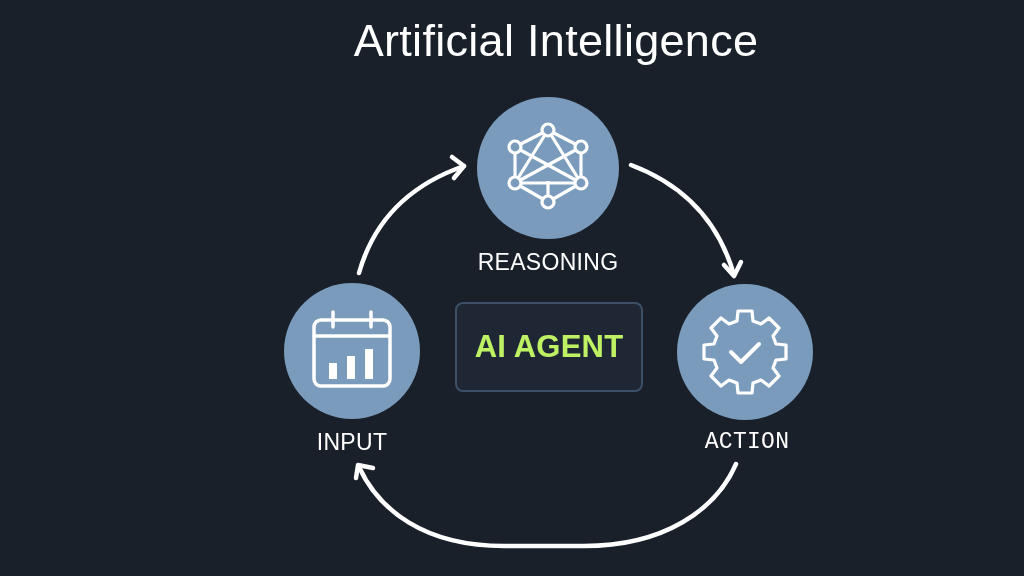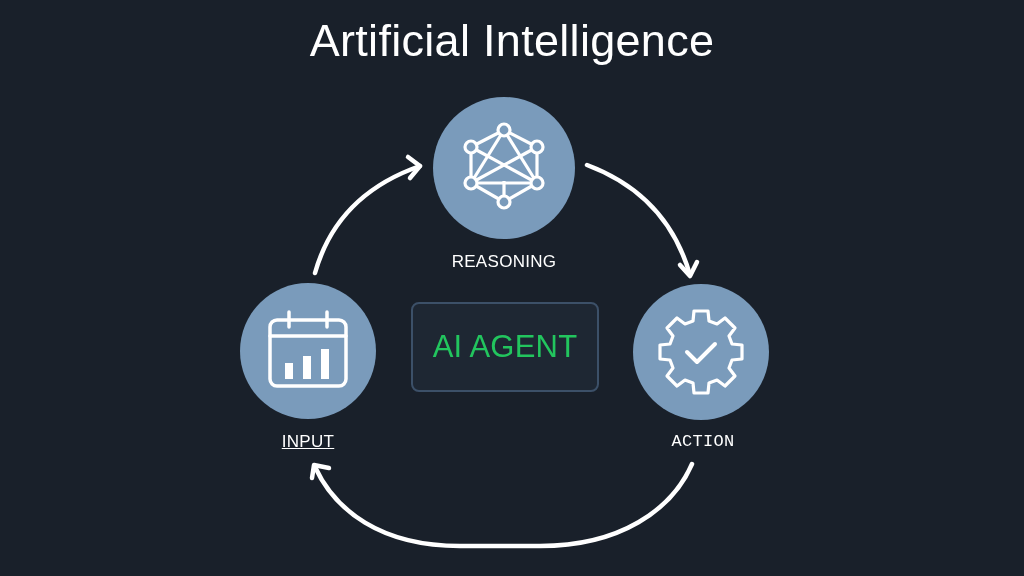--- a/index.html
+++ b/index.html
@@ -10,20 +10,21 @@
       overflow: hidden;
       background: #19202a;
     }
     .stage {
       position: relative;
       width: 976px;
       height: 576px;
       background: #19202a;
       font-family: "Liberation Sans", "DejaVu Sans", sans-serif;
       color: #ffffff;
+      margin-left: 44px;
     }
     .title {
       position: absolute;
       left: 0;
       top: 11px;
       width: 1024px;
       text-align: center;
       font-size: 45px;
       font-weight: 400;
       letter-spacing: 0.3px;
@@ -47,21 +48,21 @@
     .node svg {
       position: absolute;
       left: 0;
       top: 0;
       width: 100%;
       height: 100%;
     }
     .label {
       position: absolute;
       text-align: center;
-      font-size: 17px;
+      font-size: 23px;
       font-weight: 400;
       letter-spacing: 0.3px;
       color: #ffffff;
       line-height: 26px;
       white-space: nowrap;
     }
     .center-box {
       position: absolute;
       left: 411px;
       top: 302px;
@@ -70,22 +71,22 @@
       box-sizing: border-box;
       border: 2px solid #3c5068;
       border-radius: 8px;
       background: #1e2733;
       display: flex;
       align-items: center;
       justify-content: center;
     }
     .center-box span {
       font-size: 31px;
-      font-weight: 400;
-      color: #22c55e;
+      font-weight: 700;
+      color: #bef264;
       letter-spacing: 0.2px;
     }
   </style>
 </head>
 <body>
 
 <div class="stage">
 
   <h1 class="title">Artificial Intelligence</h1>
 
@@ -139,21 +140,21 @@
         <line x1="49" y1="29" x2="49" y2="44"></line>
         <line x1="87" y1="29" x2="87" y2="44"></line>
       </g>
       <g fill="#ffffff">
         <rect x="45" y="80" width="8" height="16"></rect>
         <rect x="63" y="73" width="8" height="23"></rect>
         <rect x="81" y="66" width="8" height="30"></rect>
       </g>
     </svg>
   </div>
-  <div class="label" style="left:208px; top:429px; width:200px;text-decoration:underline;">INPUT</div>
+  <div class="label" style="left:208px; top:429px; width:200px;">INPUT</div>
 
   <div class="node" style="left:633px; top:284px; width:136px; height:136px;">
     <svg viewBox="0 0 136 136">
       <g fill="none" stroke="#ffffff" stroke-width="3.2" stroke-linejoin="round" stroke-linecap="round">
         <path d="M 61 33 L 75 33 L 76 43 L 84 46 L 92 40 L 102 50 L 96 58 L 99 66 L 109 67 L 109 81 L 99 82 L 96 90 L 102 98 L 92 108 L 84 102 L 76 105 L 75 115 L 61 115 L 60 105 L 52 102 L 44 108 L 34 98 L 40 90 L 37 82 L 27 81 L 27 67 L 37 66 L 40 58 L 34 50 L 44 40 L 52 46 L 60 43 Z" transform="translate(0,-6)"></path>
         <path d="M 54 68 L 64 78 L 82 60" stroke-width="4"></path>
       </g>
     </svg>
   </div>
   <div class="label" style="left:603px; top:429px; width:200px;font-family:Liberation Mono, monospace;">ACTION</div>

